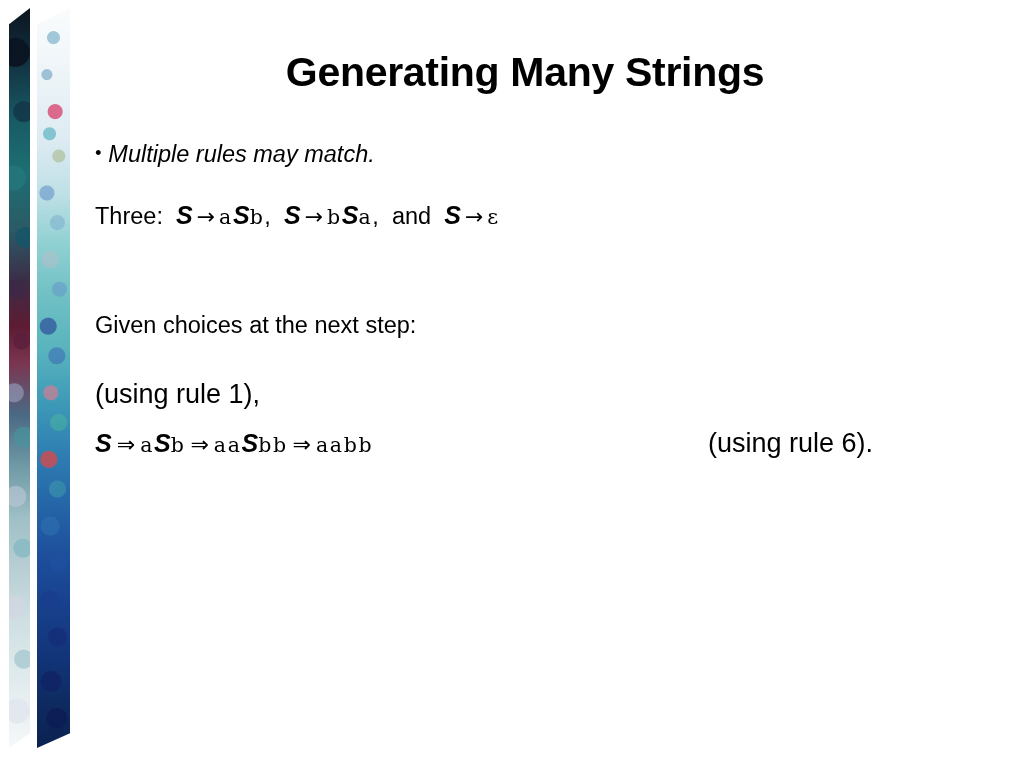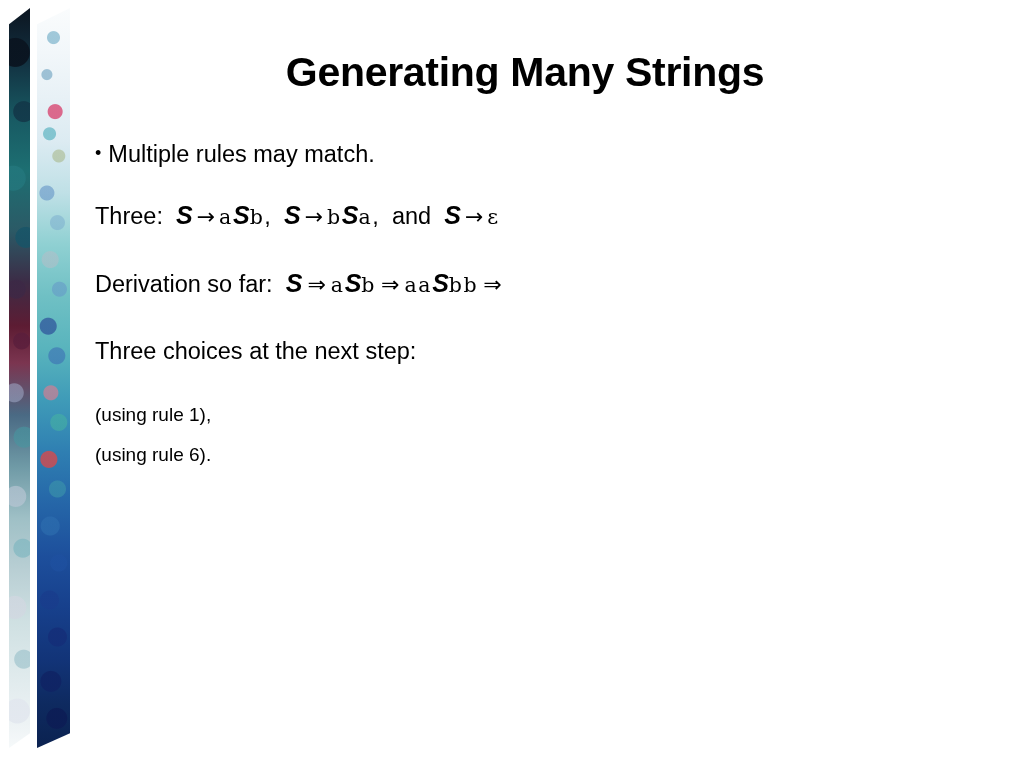--- a/index.html
+++ b/index.html
@@ -155,20 +155,21 @@
 
   .line {
     font-size: 23.5px;
     line-height: 1.0;
     white-space: nowrap;
     color: #000000;
   }
 
   .bullet-line {
     margin-bottom: 36px;
+    font-style: italic;
   }
   .bullet-dot {
     font-size: 18px;
     vertical-align: 3px;
     margin-right: 7px;
   }
 
   .gap-lg { height: 43px; }
   .gap-md { height: 41px; }
 
@@ -206,21 +207,21 @@
   .deriv-row {
     display: flex;
     align-items: baseline;
     margin-bottom: 9px;
   }
   .deriv-expr {
     width: 613px;
     white-space: nowrap;
   }
   .deriv-note {
-    font-size: 19px;
+    font-size: 27px;
     white-space: nowrap;
   }
 </style>
 </head>
 <body>
 
 <div class="slide">
 
   <div class="deco">
     <div class="strip strip-dark">
@@ -242,36 +243,35 @@
     <div class="line">
       <span>Three:</span>&nbsp;
       <span class="nt">S</span><span class="arrow">→</span><span class="term">a</span><span class="nt">S</span><span class="term">b</span><span>,</span>&nbsp;
       <span class="nt">S</span><span class="arrow">→</span><span class="term">b</span><span class="nt">S</span><span class="term">a</span><span>,</span>&nbsp;
       <span>and</span>&nbsp;
       <span class="nt">S</span><span class="arrow">→</span><span class="eps">ε</span>
     </div>
 
     <div class="gap-lg"></div>
 
-    <div class="line">
-      <span>Derivation so far:</span>&nbsp;
-      <span class="nt">S</span><span class="darrow">⇒</span><span class="term">a</span><span class="nt">S</span><span class="term">b</span><span class="darrow">⇒</span><span class="term">aa</span><span class="nt">S</span><span class="term">bb</span><span class="darrow">⇒</span>
-    </div>
 
     <div class="gap-lg"></div>
 
-    <div class="line">Three choices at the next step:</div>
+    <div class="line">Given choices at the next step:</div>
 
     <div class="gap-md"></div>
 
     <div class="deriv-row">
       <div class="deriv-note">(using rule 1),</div>
     </div>
 
     <div class="deriv-row">
     </div>
 
     <div class="deriv-row">
+      <div class="line deriv-expr">
+        <span class="nt">S</span><span class="darrow">⇒</span><span class="term">a</span><span class="nt">S</span><span class="term">b</span><span class="darrow">⇒</span><span class="term">aa</span><span class="nt">S</span><span class="term">bb</span><span class="darrow">⇒</span><span class="term">aabb</span>
+      </div>
       <div class="deriv-note">(using rule 6).</div>
     </div>
 
   </div>
 </div>
 
 </body></html>

